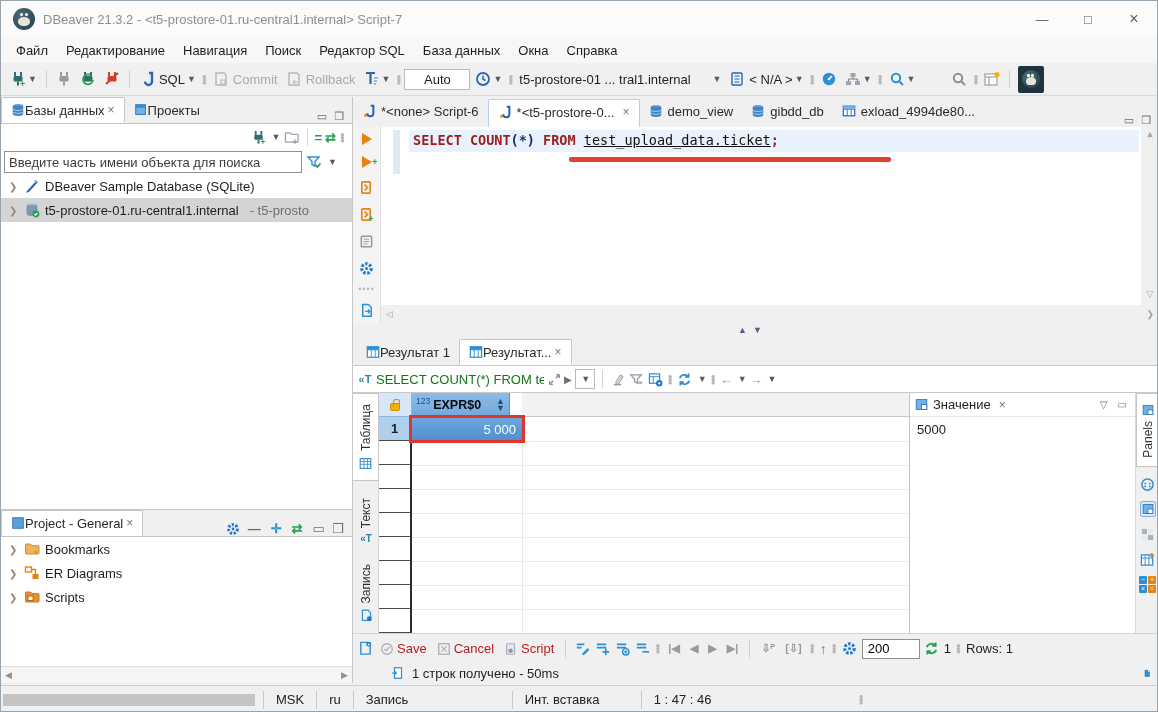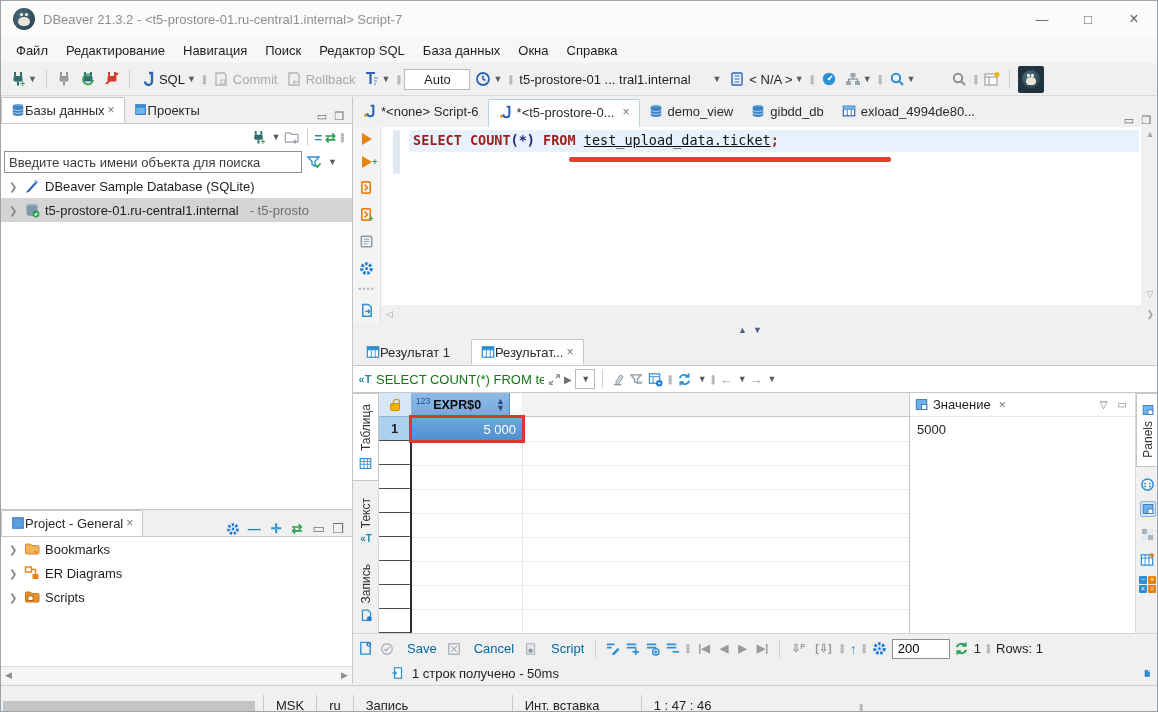--- a/index.html
+++ b/index.html
@@ -98,26 +98,26 @@
   .valpanel{position:absolute;left:556px;top:0;width:226px;height:240px;background:#fff;border-left:1px solid #c2c2c2}
   .valhdr{height:24px;display:flex;align-items:center;gap:5px;padding:0 4px;border-bottom:1px solid #e6e6e6}
   .panelstrip{position:absolute;left:782px;top:0;width:24px;height:240px;background:#f0f0f0;border-left:1px solid #d8d8d8;display:flex;flex-direction:column;align-items:center}
   .panelstab{width:24px;height:74px;background:#fff;border:1px solid #c6c6c6;border-right:none;display:flex;flex-direction:column;align-items:center;justify-content:center;gap:4px}
   .pico{margin-top:9px}
   .pico.selbox{background:#dce9f7;border:1px solid #86aede;border-radius:2px;padding:1px;margin-top:9px}
   .minisq{display:grid;grid-template-columns:8px 8px;grid-gap:1px;margin-top:9px}
   .minisq span{width:8px;height:8px;color:#fff;font-size:7px;line-height:8px;text-align:center;border-radius:1px}
   
   .grid-toolbar{left:352px;top:632px;width:806px;height:30px;background:#f0f0f0;border-top:1px solid #d4d4d4;display:flex;align-items:center;padding:0 4px;gap:4px}
-  .glabel{color:#0369a1;margin-left:13px}
+  .glabel{color:#b91c1c;margin-left:3px}
   .navg{color:#9a9a9a;font-size:11px;font-weight:bold;padding:0 3px}
   .fetchbox{width:58px;height:20px;border:1px solid #8f8f8f;background:#fff;font:13px "Liberation Sans",sans-serif;padding:0 5px}
   .statline{left:352px;top:662px;width:806px;height:20px;background:#f0f0f0;display:flex;align-items:center;padding-left:38px;gap:7px}
   
-  .statusbar{left:0;top:684px;width:100%;height:28px;background:#f0f0f0;border-top:1px solid #cfcfcf;display:flex;align-items:flex-end}
+  .statusbar{left:0;top:684px;width:100%;height:28px;background:#f0f0f0;border-top:1px solid #cfcfcf;display:flex;align-items:center}
   .thumb{width:252px;height:12px;background:#c4c4c4;margin-left:2px;flex:none}
   .sfield{padding:0 12px;color:#222;white-space:nowrap}
   .ssep{width:1px;height:18px;background:#c8c8c8;flex:none}
   
   .tri{width:0;height:0;border-top:6px solid transparent;border-bottom:6px solid transparent;border-left:10px solid #e8830f;position:relative}
   .plus-badge{position:absolute;font-size:9px;font-weight:bold;color:#2aa052;right:-6px;bottom:-5px}
   .lock{width:10px;height:8px;background:#f0b400;border:1px solid #c89200;border-radius:2px;position:relative;margin-top:4px}
   .lock:before{content:"";position:absolute;left:1.5px;top:-5px;width:5px;height:6px;border:1.5px solid #c89200;border-bottom:none;border-radius:3px 3px 0 0}
   .sortic{margin-left:auto;color:#2a4d78;font-size:9px;line-height:7px;text-align:center}
 </style>
@@ -569,21 +569,21 @@
     <span class="vtab-item">
       <span class="ic ic14">
           <svg width="14" height="14" viewBox="0 0 16 16">
             <rect x="1.5" y="2" width="13" height="12" fill="#fff" stroke="#2d8fd4" stroke-width="1.4"></rect>
             <path d="M1.5 5.5h13M6 5.5V14M10.5 5.5V14" stroke="#2d8fd4"></path>
             <rect x="1.5" y="2" width="13" height="3.5" fill="#2d8fd4"></rect>
           </svg>
         </span>
       <span>Результат 1</span>
     </span>
-    <span class="vtab-item active" style="margin-left:12px">
+    <span class="vtab-item active" style="margin-left:0">
       <span class="ic ic14">
           <svg width="14" height="14" viewBox="0 0 16 16">
             <rect x="1.5" y="2" width="13" height="12" fill="#fff" stroke="#2d8fd4" stroke-width="1.4"></rect>
             <path d="M1.5 5.5h13M6 5.5V14M10.5 5.5V14" stroke="#2d8fd4"></path>
             <rect x="1.5" y="2" width="13" height="3.5" fill="#2d8fd4"></rect>
           </svg>
         </span>
       <span>Результат...</span>
       <span class="closex">×</span>
     </span>

